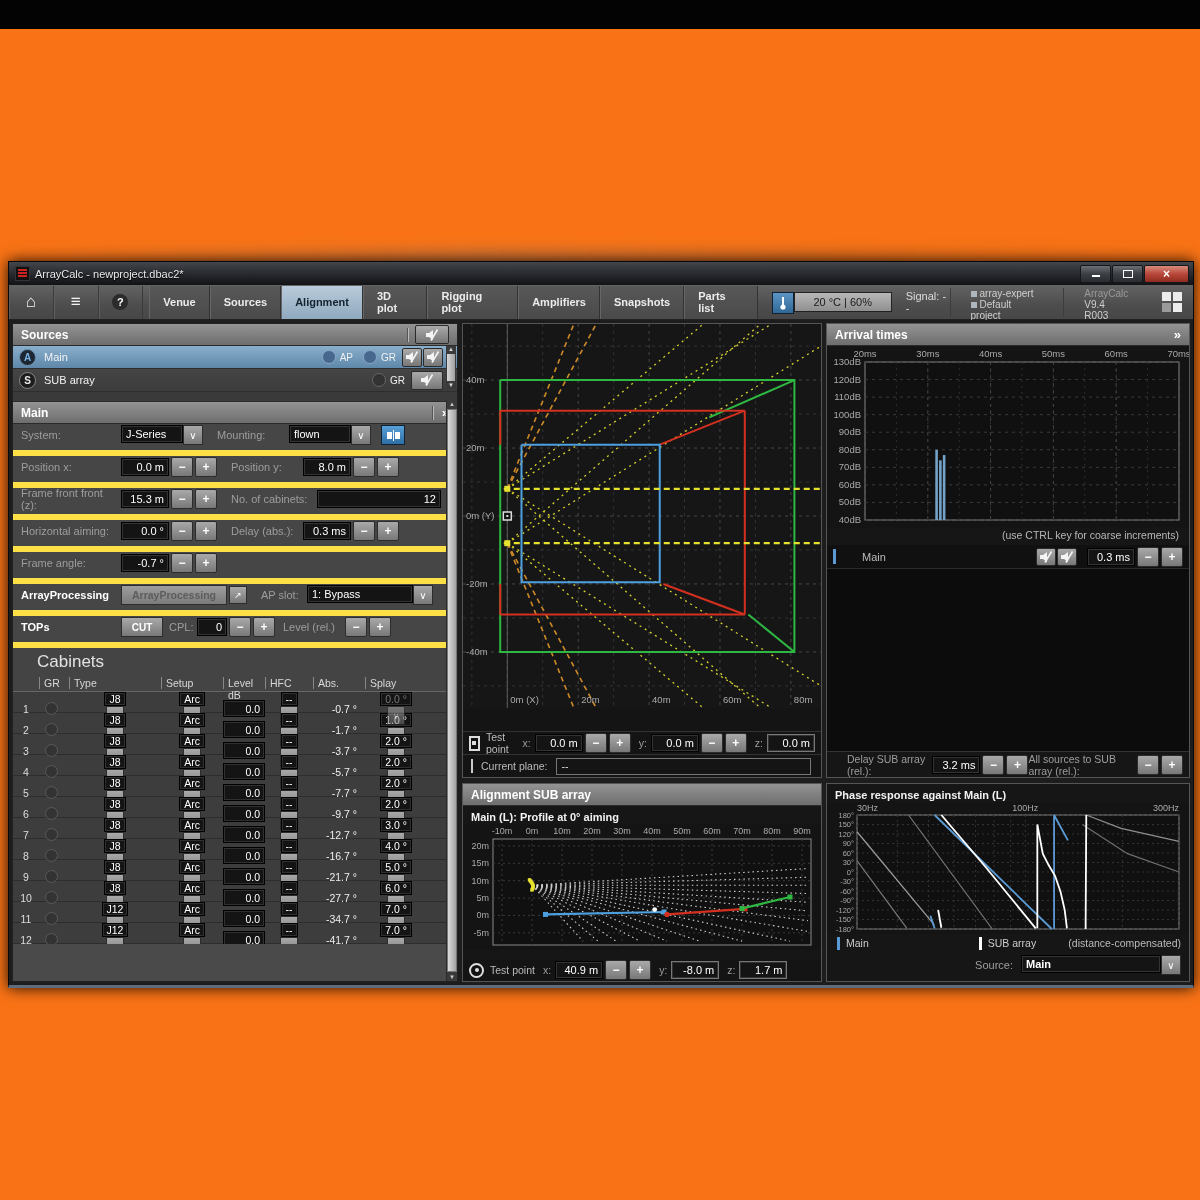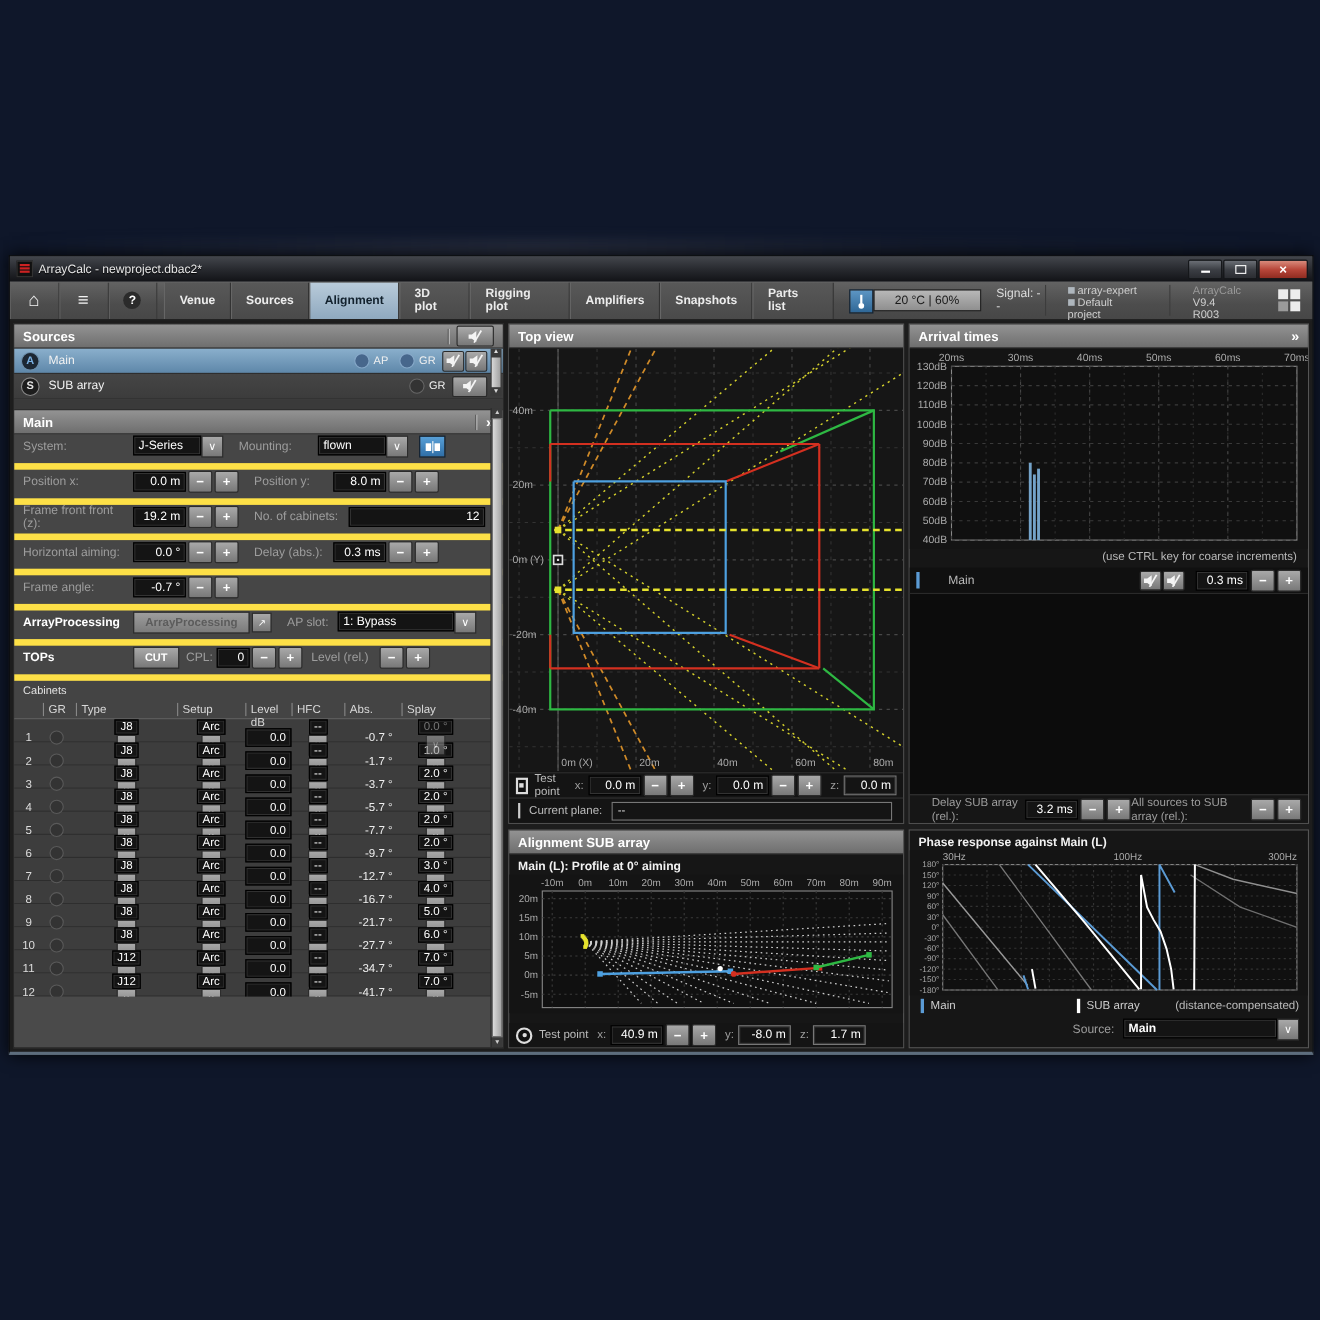--- a/index.html
+++ b/index.html
@@ -1,17 +1,17 @@
 <!DOCTYPE html>
 <html><head>
 <meta charset="utf-8">
 <style>
   html,body{margin:0;padding:0;width:1200px;height:1200px;background:#030303;overflow:hidden;
     font-family:"Liberation Sans","DejaVu Sans",sans-serif;-webkit-font-smoothing:antialiased;}
-  .desktop{position:absolute;inset:0;background:#0f172a;}
+  .desktop{position:absolute;inset:0;background:#f97316;margin-top:29px;}
   .glow{position:absolute;left:0;top:218px;width:1200px;height:26px;
     background:linear-gradient(90deg,rgba(70,70,78,.0),rgba(110,110,120,.25) 40%,rgba(60,60,66,.12) 70%,rgba(0,0,0,0));filter:blur(6px);}
   .window{position:absolute;left:8px;top:232px;width:1184px;height:723px;
     background:#33363b;border:1px solid #07090c;border-bottom:3px solid #5d6d7d;box-shadow:0 0 14px rgba(0,0,0,.9);
     display:flex;flex-direction:column;}
   
   .titlebar{height:23px;background:linear-gradient(#43464c,#26282d 55%,#121317);display:flex;align-items:center;padding:0 4px;flex:0 0 auto;}
   .appicon{width:13px;height:13px;background:#101010;border:1px solid #333;margin:0 5px 0 2px;position:relative;}
   .appicon i{position:absolute;left:2px;right:2px;height:2px;background:#c22;display:block;}
   .appicon i:nth-child(1){top:2px}.appicon i:nth-child(2){top:5px}.appicon i:nth-child(3){top:8px}
@@ -83,21 +83,21 @@
   .mirrorbtn b{width:5px;height:7px;background:#fff;display:block;}
   .mirrorbtn i{width:1px;height:11px;background:#fff;display:block;}
   .apbtn{width:104px;height:18px;background:linear-gradient(#9e9e9e,#7b7b7b);border:1px solid #2c2c2c;color:#5c5c5c;
     font-size:10.5px;font-weight:bold;display:flex;align-items:center;justify-content:center;}
   .linkbtn{width:16px;height:16px;background:linear-gradient(#a9a9a9,#787878);border:1px solid #2c2c2c;color:#fff;font-size:9px;
     display:flex;align-items:center;justify-content:center;margin-left:2px;}
   .cutbtn{width:40px;height:18px;background:linear-gradient(#a9a9a9,#787878);border:1px solid #2c2c2c;color:#fff;
     font-size:10px;font-weight:bold;display:flex;align-items:center;justify-content:center;}
   
   .cabinets{background:#444;flex:0 0 auto;}
-  .cab-title{color:#e2e2e2;font-size:10px;padding:4px 0 3px 8px;}
+  .cab-title{color:#e2e2e2;font-size:17px;padding:4px 0 3px 24px;}
   .cab-head{display:grid;grid-template-columns:26px 30px 92px 62px 42px 48px 52px 62px 1fr;align-items:center;height:16px;
     color:#d8d8d8;font-size:10.5px;border-bottom:1px solid #666;}
   .cab-head span{border-left:1px solid #888;padding-left:4px;height:12px;line-height:12px;}
   .cab-row{display:grid;grid-template-columns:26px 30px 92px 62px 42px 48px 52px 62px 1fr;align-items:center;height:20px;
     background:#3d3d3d;border-bottom:1px solid #2d2d2d;font-size:10.5px;color:#eee;}
   .cab-n{text-align:center;color:#ddd;}
   .gr-dot{width:11px;height:11px;border-radius:50%;background:#333;border:1px solid #5a5a5a;margin-left:6px;}
   .cbox{height:15px;background:#141414;border:1px solid #000;box-shadow:0 0 0 1px #303030 inset;color:#fff;
     display:flex;align-items:center;padding:0 4px;}
   .cbox.r{justify-content:flex-end;}
@@ -309,21 +309,21 @@
             <span class="vbox w46">0.0 m</span>
             <span class="sbtn">−</span>
               <span class="sbtn">+</span>
             <span class="plabel2">Position y:</span>
             <span class="vbox w46">8.0 m</span>
             <span class="sbtn">−</span>
               <span class="sbtn">+</span>
           </div>
           <div class="prow">
             <span class="plabel">Frame front front (z):</span>
-            <span class="vbox w46">19.2 m</span>
+            <span class="vbox w46">15.3 m</span>
             <span class="sbtn">−</span>
               <span class="sbtn">+</span>
             <span class="plabel2" style="width:86px">No. of cabinets:</span>
             <span class="vbox" style="width:114px">12</span>
           </div>
           <div class="prow">
             <span class="plabel">Horizontal aiming:</span>
             <span class="vbox w46">0.0 °</span>
             <span class="sbtn">−</span>
               <span class="sbtn">+</span>
@@ -643,23 +643,20 @@
         <div class="left-filler"></div>
         <div class="vscroll">
           <span class="ar">▲</span>
           <span class="th"></span>
           <span class="ar">▼</span>
         </div>
       </div>
 
       <div class="center">
         <div class="panel" style="flex:0 0 453px">
-          <div class="phead">
-            <span>Top view</span>
-          </div>
           <div class="plot-wrap" style="flex:1">
             <svg id="topview-svg" width="358" height="384">
                 <rect x="0" y="0" width="358" height="384" fill="#161616"></rect>
                 <line x1="8.861386138613861" y1="0" x2="8.861386138613861" y2="384" stroke="#333" stroke-width="1" stroke-dasharray="3 4"></line>
                 <line x1="44.306930693069305" y1="0" x2="44.306930693069305" y2="384" stroke="#474747" stroke-width="1" stroke-dasharray="3 4"></line>
                 <line x1="79.75247524752476" y1="0" x2="79.75247524752476" y2="384" stroke="#333" stroke-width="1" stroke-dasharray="3 4"></line>
                 <line x1="115.1980198019802" y1="0" x2="115.1980198019802" y2="384" stroke="#474747" stroke-width="1" stroke-dasharray="3 4"></line>
                 <line x1="150.64356435643563" y1="0" x2="150.64356435643563" y2="384" stroke="#333" stroke-width="1" stroke-dasharray="3 4"></line>
                 <line x1="186.0891089108911" y1="0" x2="186.0891089108911" y2="384" stroke="#474747" stroke-width="1" stroke-dasharray="3 4"></line>
                 <line x1="221.53465346534654" y1="0" x2="221.53465346534654" y2="384" stroke="#333" stroke-width="1" stroke-dasharray="3 4"></line>

